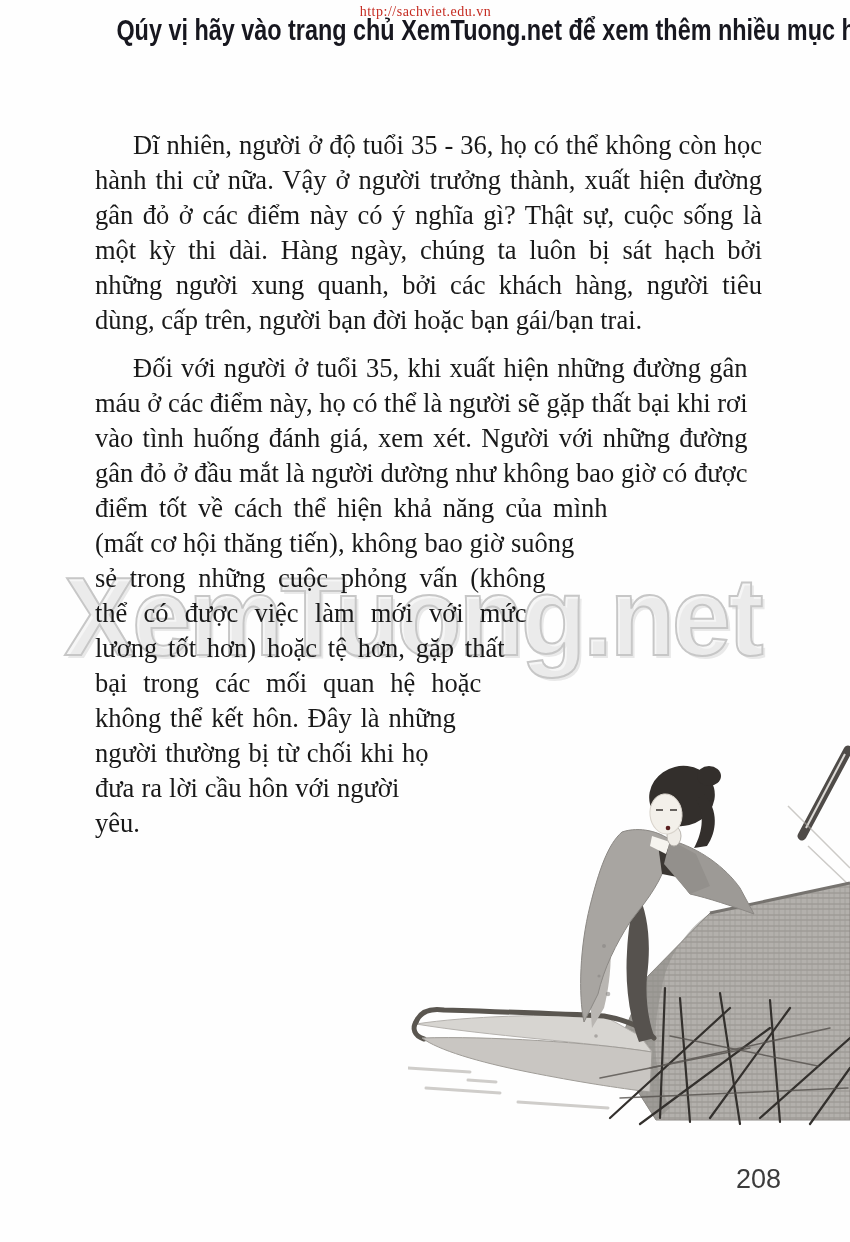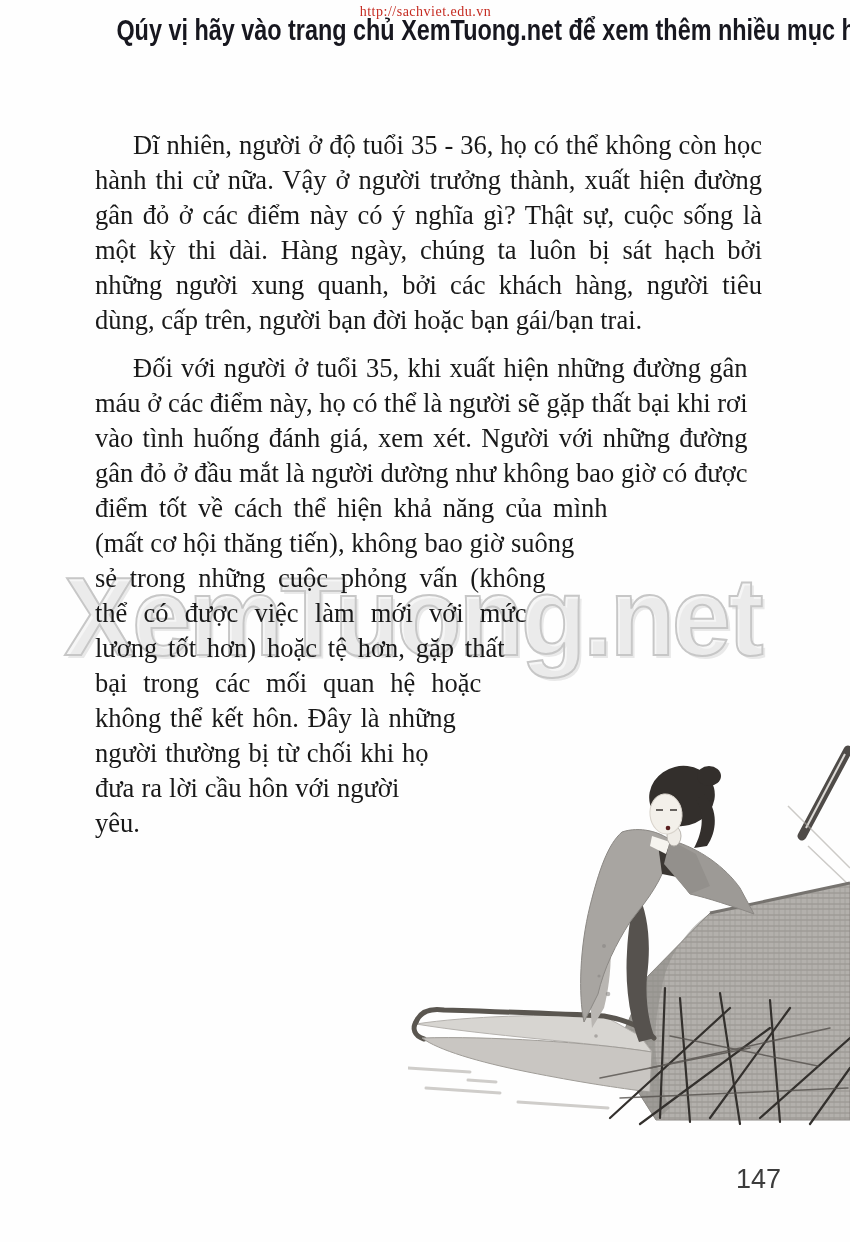--- a/index.html
+++ b/index.html
@@ -146,15 +146,15 @@
         <line x1="262" y1="300" x2="410" y2="330"></line>
       </g>
     </svg>
   </div>
 
   <div class="body-text">
     <p>Dĩ nhiên, người ở độ tuổi 35 - 36, họ có thể không còn học hành thi cử nữa. Vậy ở người trưởng thành, xuất hiện đường gân đỏ ở các điểm này có ý nghĩa gì? Thật sự, cuộc sống là một kỳ thi dài. Hàng ngày, chúng ta luôn bị sát hạch bởi những người xung quanh, bởi các khách hàng, người tiêu dùng, cấp trên, người bạn đời hoặc bạn gái/bạn trai.</p>
     <p><span class="wrap-shape"></span><span>Đối với người ở tuổi 35, khi xuất hiện những đường gân máu ở các điểm này, họ có thể là người sẽ gặp thất bại khi rơi vào tình huống đánh giá, xem xét. Người với những đường gân đỏ ở đầu mắt là người dường như không bao giờ có được điểm tốt về cách thể hiện khả năng của mình (mất cơ hội thăng tiến), không bao giờ suông sẻ trong những cuộc phỏng vấn (không thể có được việc làm mới với mức lương tốt hơn) hoặc tệ hơn, gặp thất bại trong các mối quan hệ hoặc không thể kết hôn. Đây là những người thường bị từ chối khi họ đưa ra lời cầu hôn với người yêu.</span></p>
   </div>
 
-  <div class="page-number">147</div>
+  <div class="page-number">208</div>
 
 </div>
 
 </body></html>

